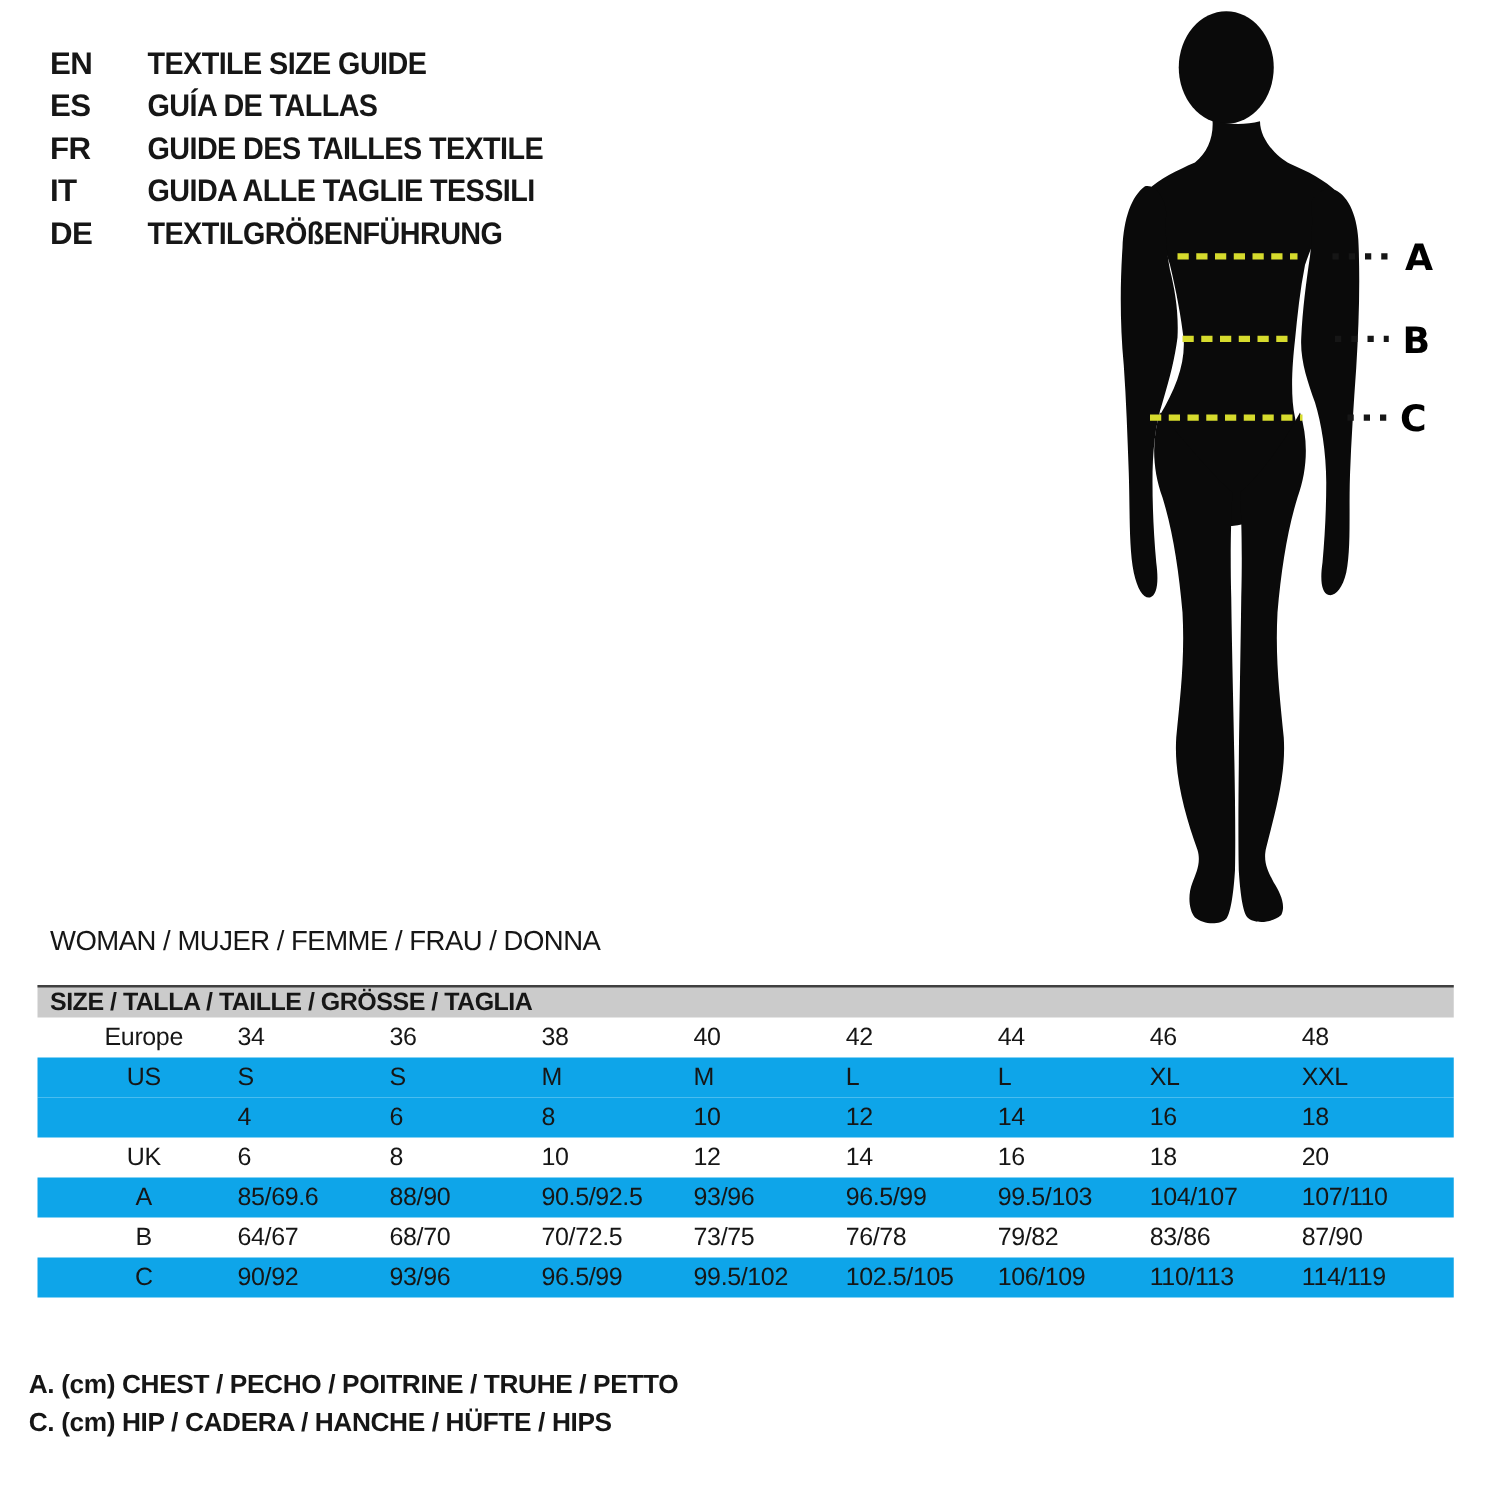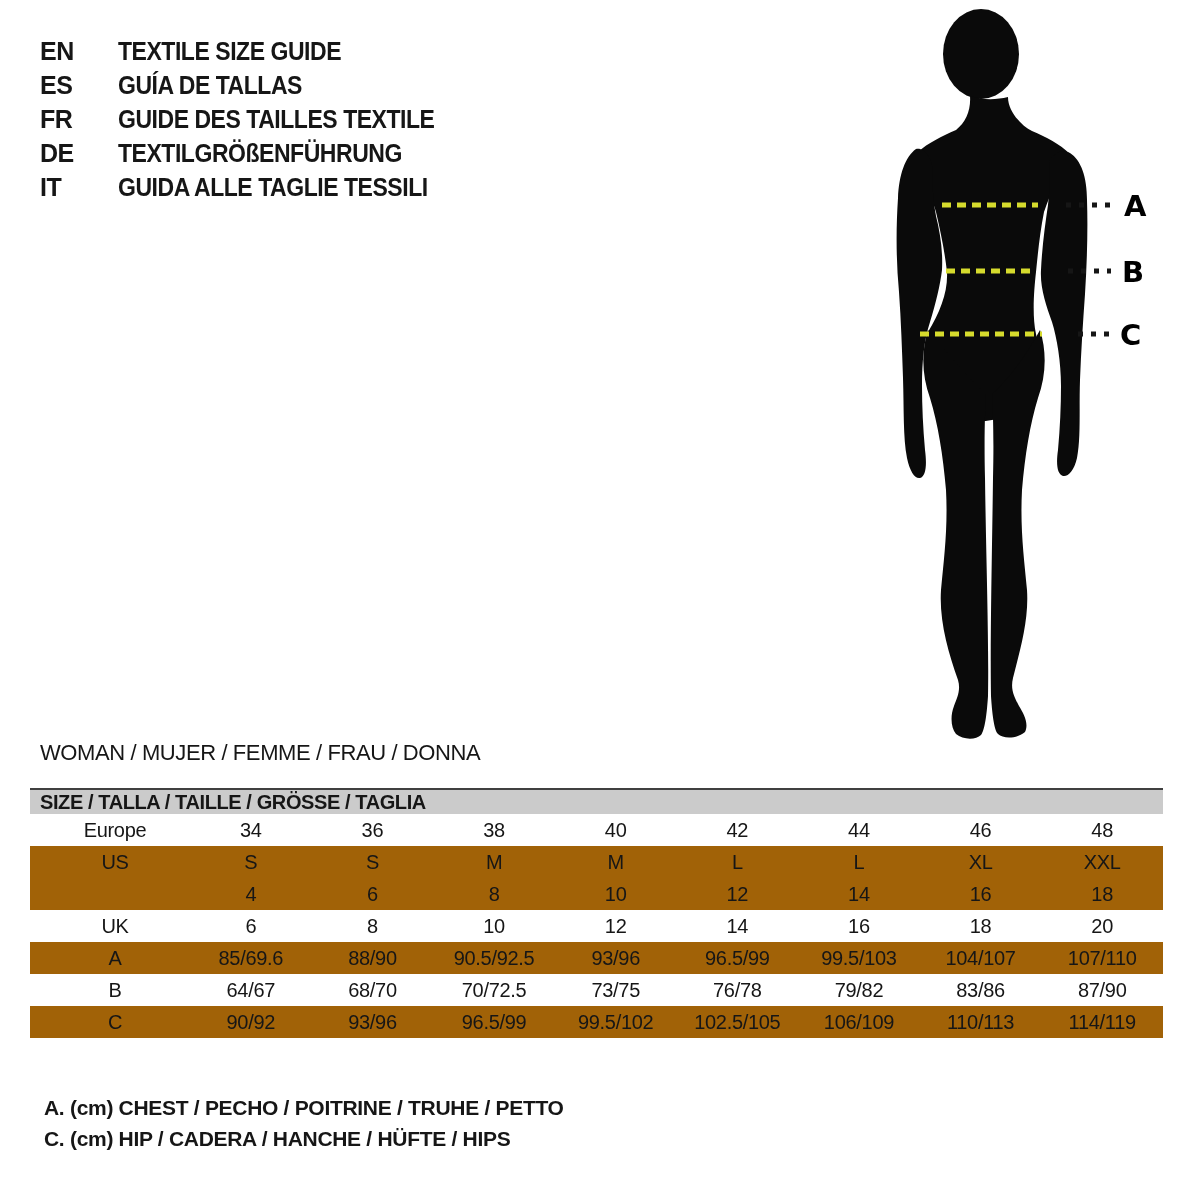--- a/index.html
+++ b/index.html
@@ -18,25 +18,25 @@
   #figure svg{display:block;}
   .marker-label{font-family:"DejaVu Sans",sans-serif;font-weight:700;font-size:29px;}
   
   #gender-line{position:absolute;left:40px;top:740px;height:26px;line-height:26px;
     font-size:22px;font-weight:400;letter-spacing:-0.4px;white-space:nowrap;}
   
   #size-table{position:absolute;left:30px;top:788px;width:1133px;}
   #table-header{height:26px;line-height:25px;background:#cbcbcb;border-top:2px solid #404040;
     font-size:20px;font-weight:700;letter-spacing:-0.4px;padding-left:10px;box-sizing:border-box;}
   .trow{display:flex;height:32px;line-height:32px;font-size:20px;letter-spacing:-0.3px;}
-  .trow.stripe{background:#a16207;}
+  .trow.stripe{background:#0ea5e9;}
   .rlabel{flex:0 0 150px;padding-left:10px;text-align:center;}
-  .cell{flex:1 1 0;text-align:center;}
-  
-  #legend{position:absolute;left:44px;top:1092px;}
+  .cell{flex:1 1 0;}
+  
+  #legend{position:absolute;left:23px;top:1092px;}
   .legend-line{height:31px;line-height:31px;font-size:21px;font-weight:700;
     letter-spacing:-0.3px;white-space:nowrap;}
 </style>
 </head>
 <body>
 
 <div id="canvas">
 
   <div id="title-block">
       <div class="title-line">
@@ -45,26 +45,26 @@
       </div>
       <div class="title-line">
         <span class="lang-code">ES</span>
         <span class="lang-text">GUÍA DE TALLAS</span>
       </div>
       <div class="title-line">
         <span class="lang-code">FR</span>
         <span class="lang-text">GUIDE DES TAILLES TEXTILE</span>
       </div>
       <div class="title-line">
+        <span class="lang-code">IT</span>
+        <span class="lang-text">GUIDA ALLE TAGLIE TESSILI</span>
+      </div>
+      <div class="title-line">
         <span class="lang-code">DE</span>
         <span class="lang-text">TEXTILGRÖßENFÜHRUNG</span>
-      </div>
-      <div class="title-line">
-        <span class="lang-code">IT</span>
-        <span class="lang-text">GUIDA ALLE TAGLIE TESSILI</span>
       </div>
     </div>
 
   <div id="figure">
     <svg width="342" height="742" viewBox="0 0 342 742" xmlns="http://www.w3.org/2000/svg">
       <g fill="#0a0a0a">
         <ellipse cx="123" cy="54" rx="38" ry="45"></ellipse>
         <path d="M112,96
           C113,110 108,122 98,130 C84,136 70,143 60,152
           C64,170 72,192 78,212 C83,233 87,254 89,272

